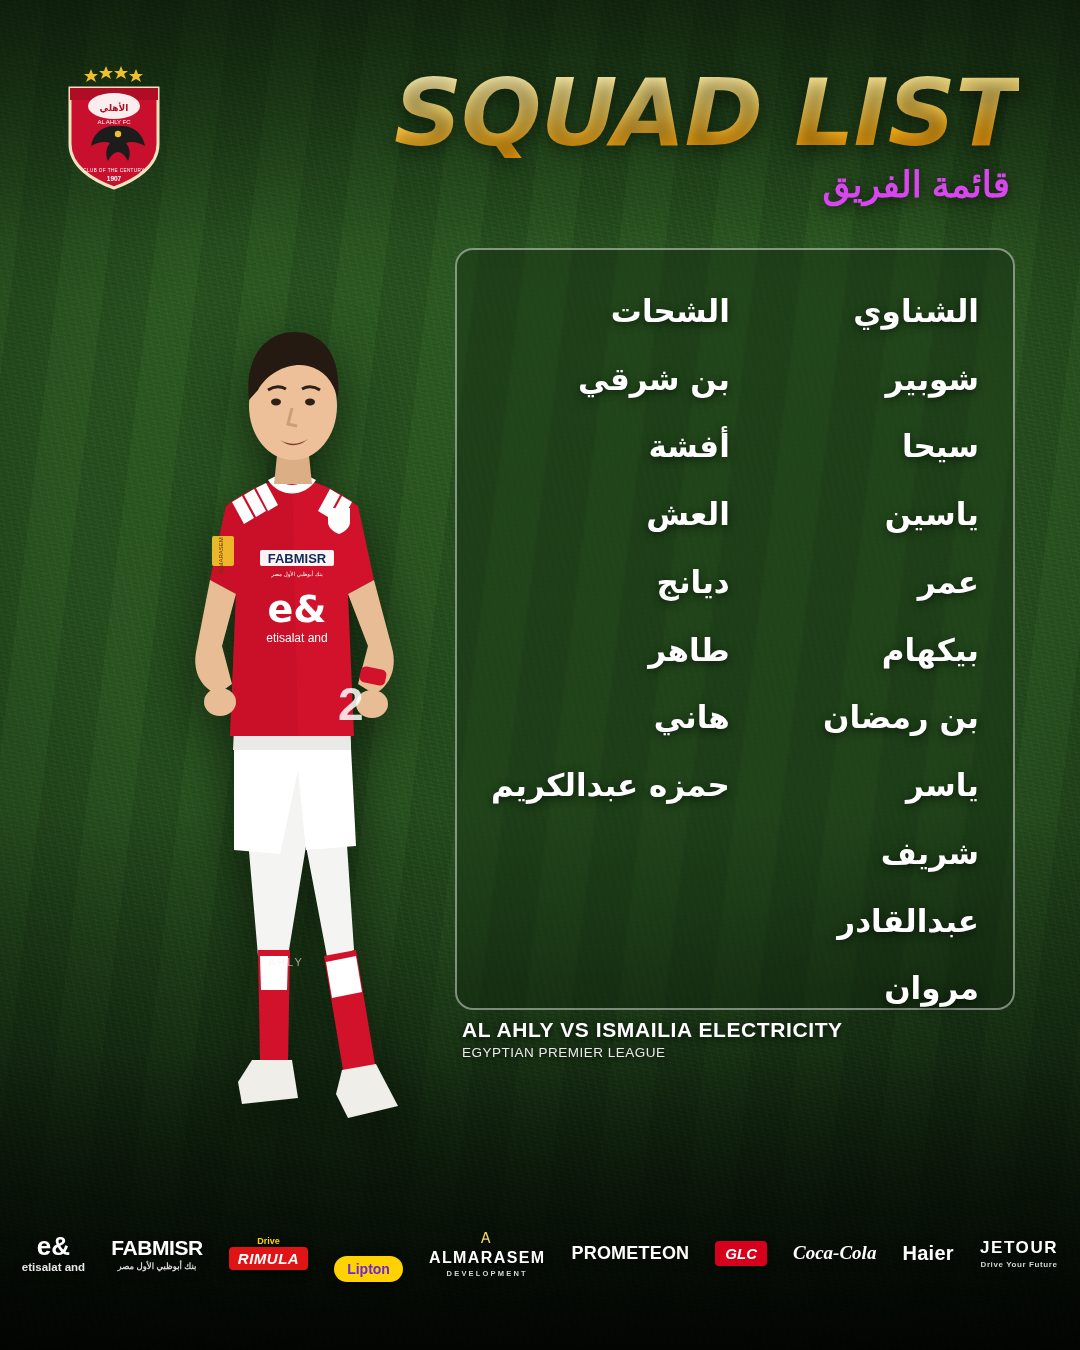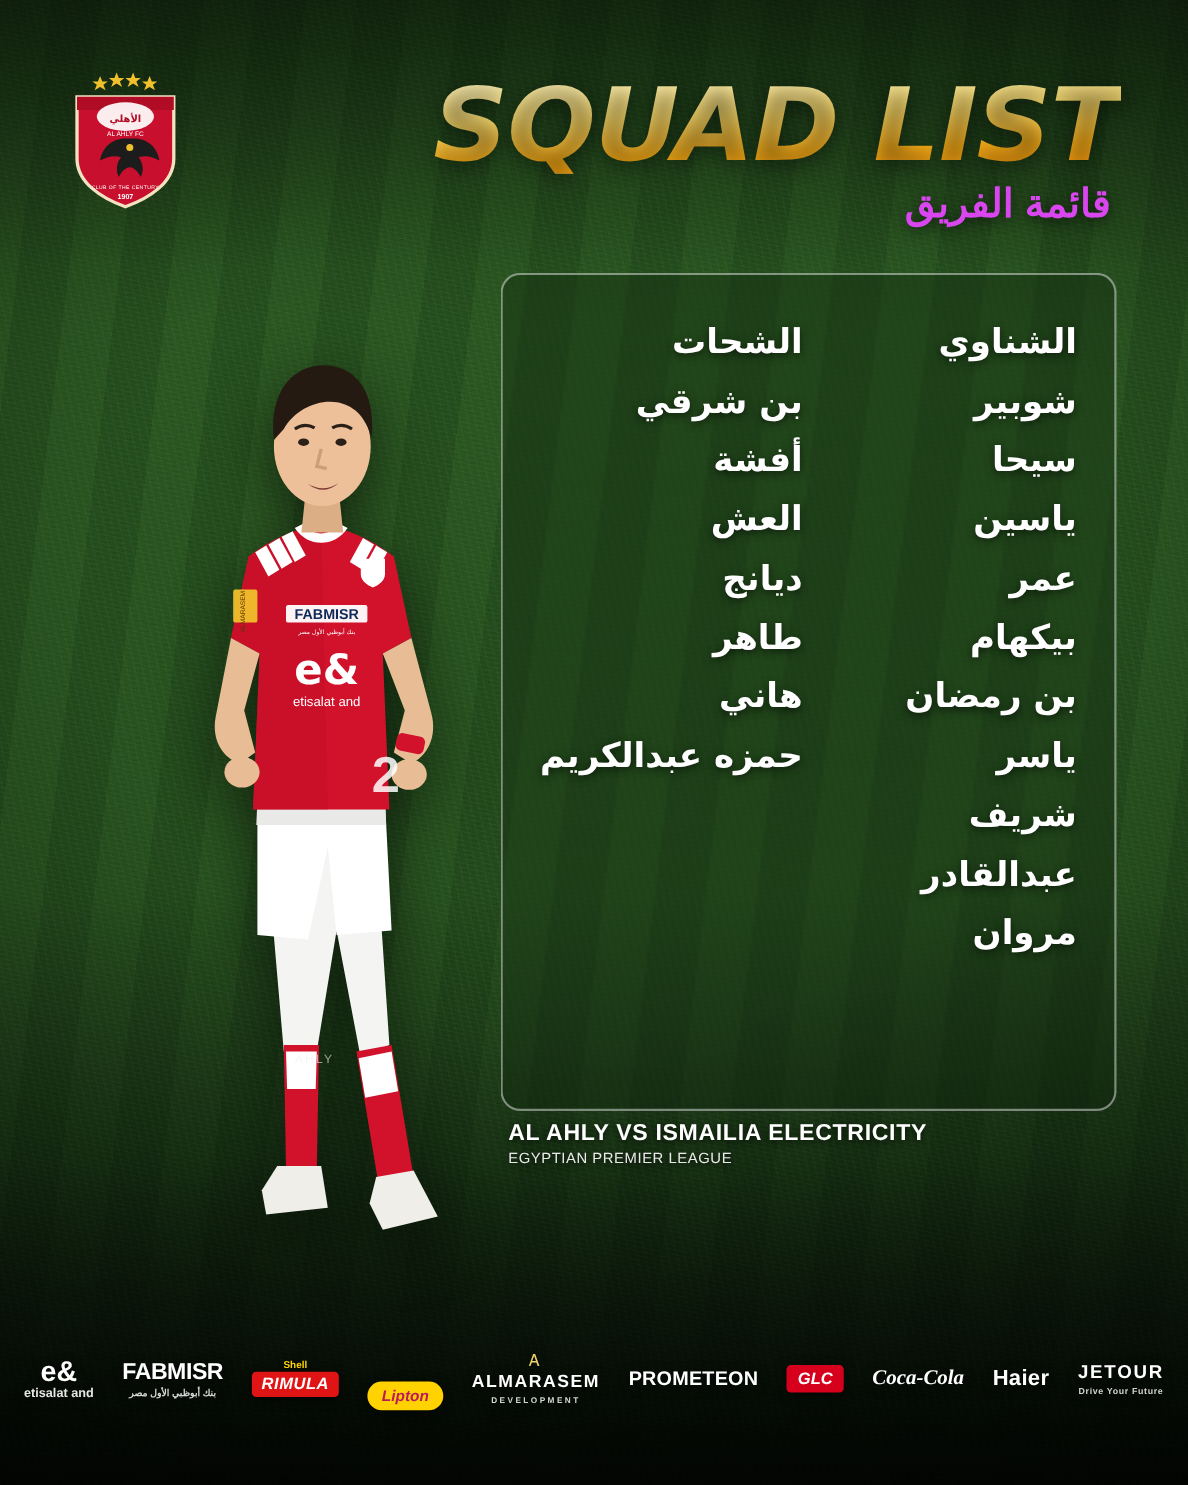--- a/index.html
+++ b/index.html
@@ -118,21 +118,21 @@
     display: flex;
     flex-direction: row-reverse;
     justify-content: flex-start;
     gap: 24px;
   }
   .col {
     direction: rtl;
     text-align: right;
     display: flex;
     flex-direction: column;
-    gap: 6px;
+    gap: 20px;
   }
   .col-1 { width: 236px; }
   .col-2 { width: 240px; }
   .player-name {
     font-family: "DejaVu Sans", sans-serif;
     font-weight: 700;
     font-size: 31px;
     line-height: 1.54;
     color: #ffffff;
     text-shadow: 0 2px 8px rgba(0,0,0,.6);
@@ -206,25 +206,24 @@
     font-size: 15px;
     padding: 3px 9px;
     border-radius: 4px;
     letter-spacing: .5px;
     font-style: italic;
   }
   .sp-shell .shell-top { font-size: 9px; color:#ffd400; }
 
   .sp-lipton .pill {
     background: #ffd200;
-    color: #be185d;
+    color: #6d28d9;
     font-size: 14px;
     padding: 5px 13px;
     border-radius: 14px;
-    font-style: italic;
     margin-top: 32px;
   }
 
   .sp-almarasem { flex-direction: column; gap: 2px; }
   .sp-almarasem .mark { font-size: 15px; color:#f0d06a; letter-spacing: 2px; }
   .sp-almarasem .nm { font-size: 16px; letter-spacing: 1.4px; }
   .sp-almarasem .sub { font-size: 7.5px; letter-spacing: 2.2px; color:#d5d5d5; }
 
   .sp-prometeon .sp-text { font-size: 18px; letter-spacing: .2px; }
   .sp-glc .pill { background:#d6001c; color:#fff; font-size:15px; padding:4px 10px; border-radius:4px; font-style: italic;}
@@ -383,21 +382,21 @@
       <span class="glyph">e&amp;</span>
       <span class="sp-text">etisalat and</span>
     </div>
 
     <div class="sponsor sp-fabmisr flexcol">
       <span class="sp-text big">FABMISR</span>
       <span class="sp-text small">بنك أبوظبي الأول مصر</span>
     </div>
 
     <div class="sponsor sp-shell flexcol">
-      <span class="sp-text shell-top">Shell</span>
+      <span class="sp-text shell-top">Drive</span>
       <span class="sp-text shell-badge">RIMULA</span>
     </div>
 
     <div class="sponsor sp-lipton">
       <span class="sp-text pill">Lipton</span>
     </div>
 
     <div class="sponsor sp-almarasem flexcol">
       <span class="mark">Ꭺ</span>
       <span class="sp-text nm">ALMARASEM</span>

